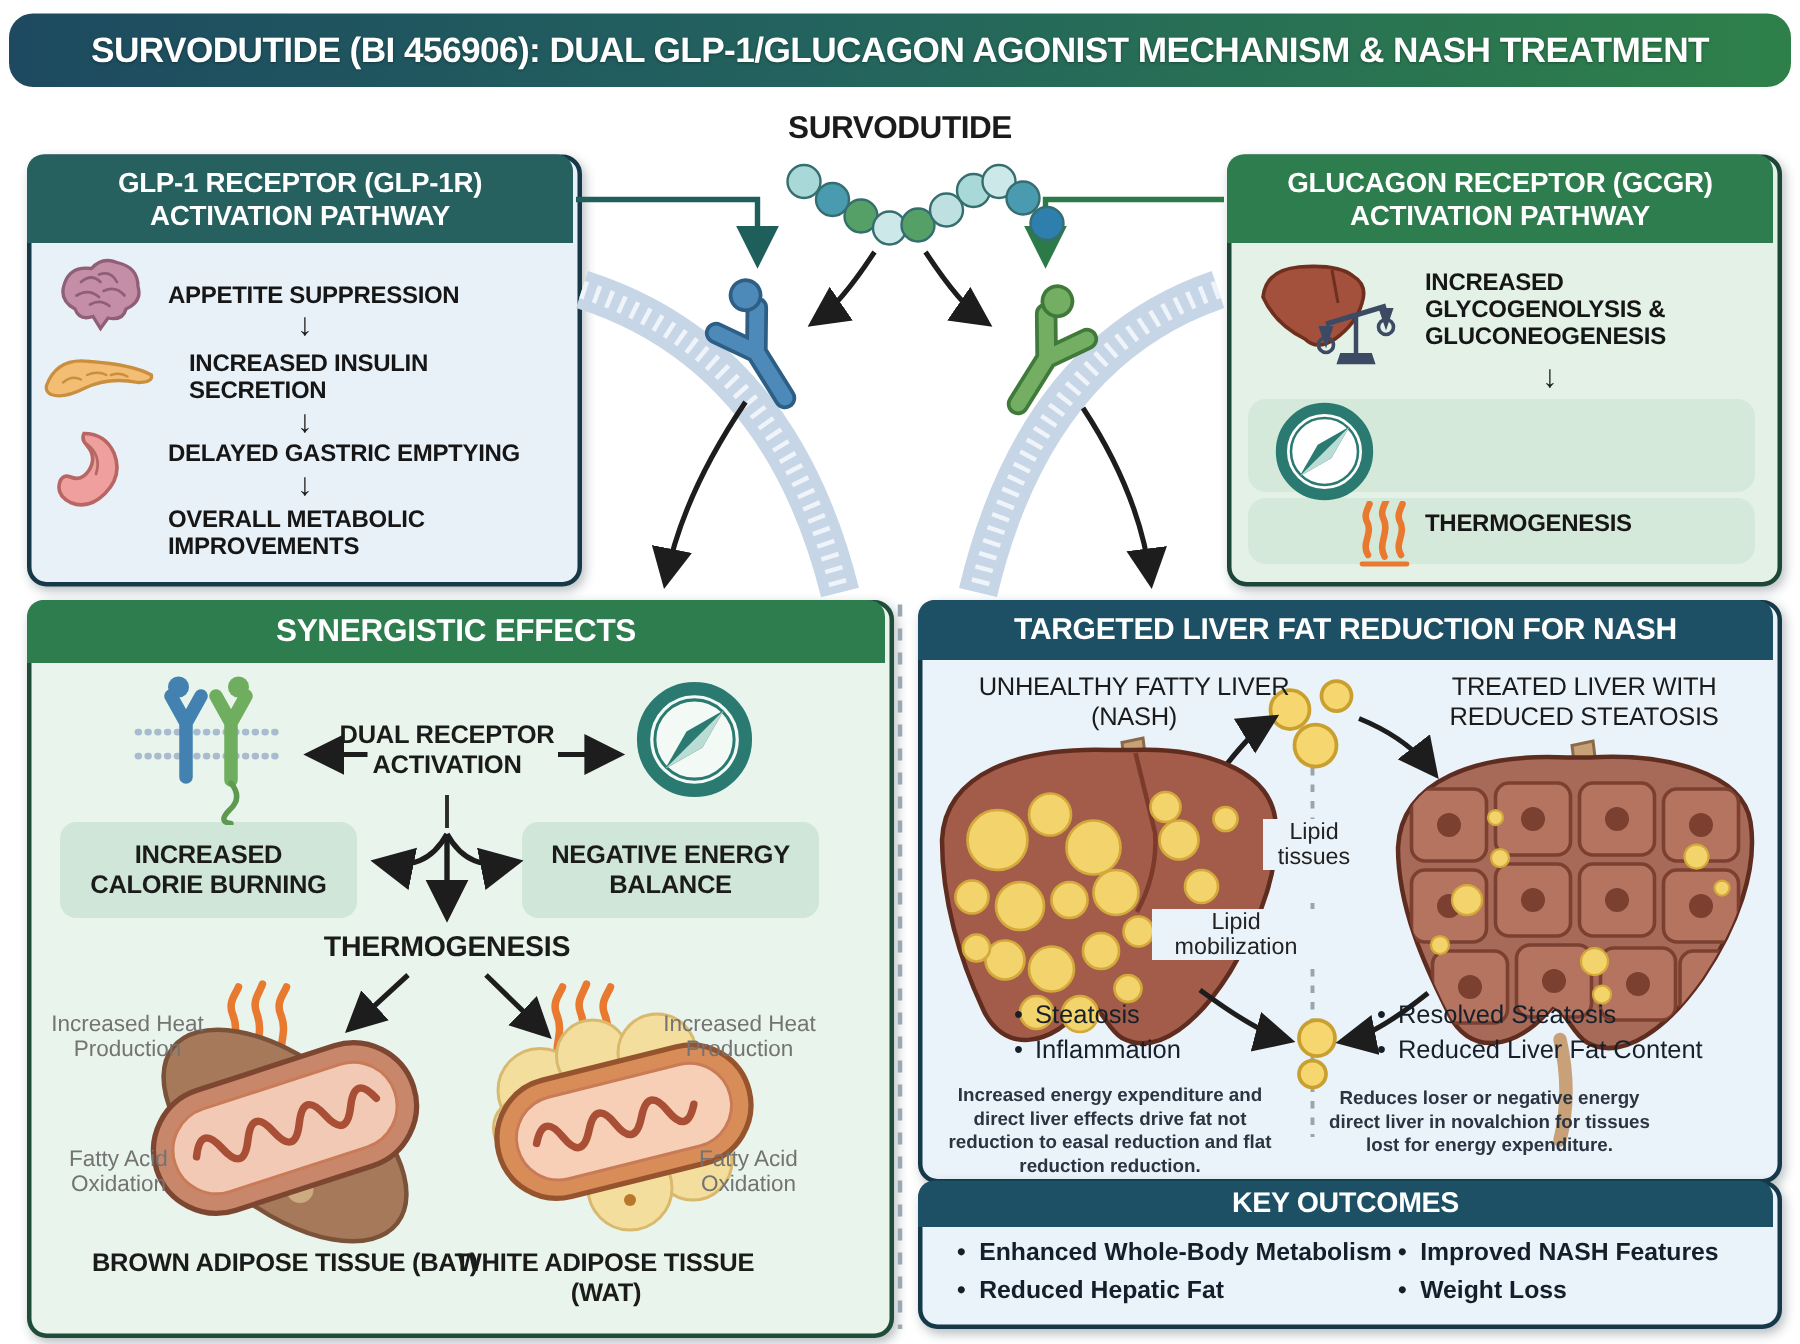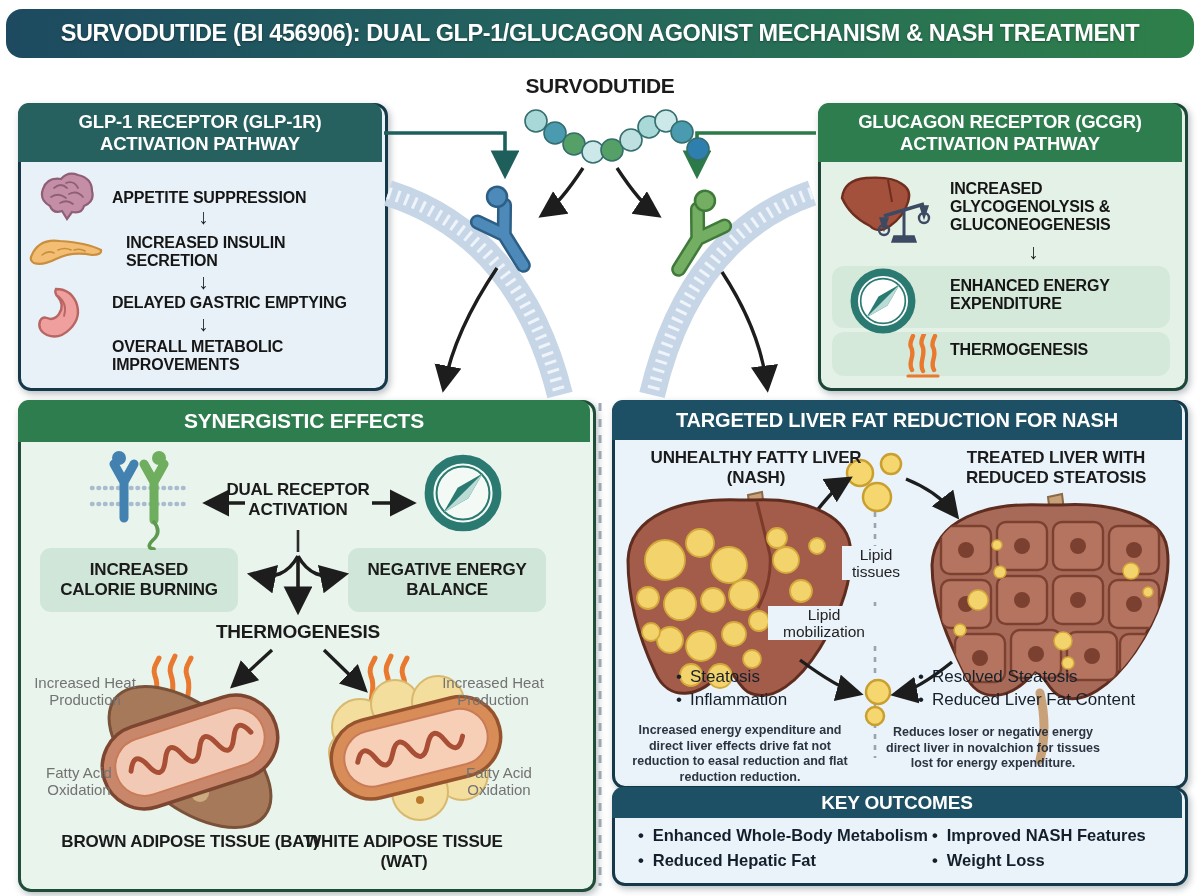--- a/index.html
+++ b/index.html
@@ -32,21 +32,21 @@
   
   .syn-box{left:18px;top:400px;width:572px;height:486px;background:#e9f4ec;border:3px solid #1f4d3a;}
   .syn-hdr{left:18px;top:400px;width:572px;height:42px;background:#2e7d4e;border-radius:11px 11px 0 0;font-size:21px;}
   .syn-sub{background:#cfe6d8;border-radius:11px;display:flex;align-items:center;justify-content:center;
            text-align:center;font-weight:800;font-size:17px;line-height:1.15;letter-spacing:-0.2px;}
   .small-note{font-size:15px;font-weight:500;line-height:1.15;text-align:center;color:#737373;}
   .tissue-cap{font-weight:800;font-size:17px;line-height:1.15;text-align:center;letter-spacing:-0.2px;}
   
   .liver-box{left:612px;top:400px;width:570px;height:383px;background:#eaf3fa;border:3px solid #16394a;}
   .liver-hdr{left:612px;top:400px;width:570px;height:40px;background:#1d5064;border-radius:11px 11px 0 0;font-size:20px;}
-  .liver-title{font-weight:700;font-size:17px;line-height:1.15;text-align:center;letter-spacing:-0.2px;}
+  .liver-title{font-weight:400;font-size:17px;line-height:1.15;text-align:center;letter-spacing:-0.2px;}
   .lipid-label{font-size:15.5px;font-weight:500;line-height:1.1;text-align:center;color:#222;background:#eaf3fa;}
   .bullet-row{display:flex;gap:8px;font-size:17px;font-weight:500;color:#17202a;line-height:1.35;}
   .mini-cap{font-size:12.5px;font-weight:600;line-height:1.25;text-align:center;color:#2b3440;}
   
   .out-box{left:612px;top:787px;width:570px;height:93px;background:#eaf3fa;border:3px solid #16394a;}
   .out-hdr{left:612px;top:787px;width:570px;height:31px;background:#1d5064;border-radius:11px 11px 0 0;font-size:19px;}
   .out-item{display:flex;gap:9px;font-size:16.5px;font-weight:600;color:#13202b;line-height:1.5;}
   svg{display:block;}
 </style>
 </head>
@@ -115,21 +115,20 @@
   <div class="abs z3" style="left:850px;top:268px;">
     <svg width="66" height="66" viewBox="0 0 62 62">
       <circle cx="31" cy="31" r="27" fill="#ffffff" stroke="#2a7a72" stroke-width="7"></circle>
       <circle cx="31" cy="31" r="21" fill="none" stroke="#2a7a72" stroke-width="1.6"></circle>
       <g transform="rotate(45 31 31)">
         <polygon points="31,9 37,31 31,53 25,31" fill="#2a7a72"></polygon>
         <polygon points="31,9 37,31 31,53" fill="#b9dcd5"></polygon>
       </g>
     </svg>
   </div>
-  <div class="abs item-label z3" style="left:950px;top:277px;width:200px;">ENHANCED ENERGY EXPENDITURE</div>
   <div class="abs z3" style="left:905px;top:334px;">
     <svg width="36" height="44" viewBox="0 0 36 44">
       <g fill="none" stroke="#e8792f" stroke-width="4.4" stroke-linecap="round">
         <path d="M7 36 C 2 28 11 22 6 13 C 4 9 7 5 8 2"></path>
         <path d="M18 37 C 13 28 22 21 17 11 C 15 7 18 3 19 0"></path>
         <path d="M29 36 C 24 28 33 22 28 13 C 26 9 29 5 30 2"></path>
       </g>
       <path d="M3 42 L33 42" stroke="#e8792f" stroke-width="3.2" stroke-linecap="round"></path>
     </svg>
   </div>

